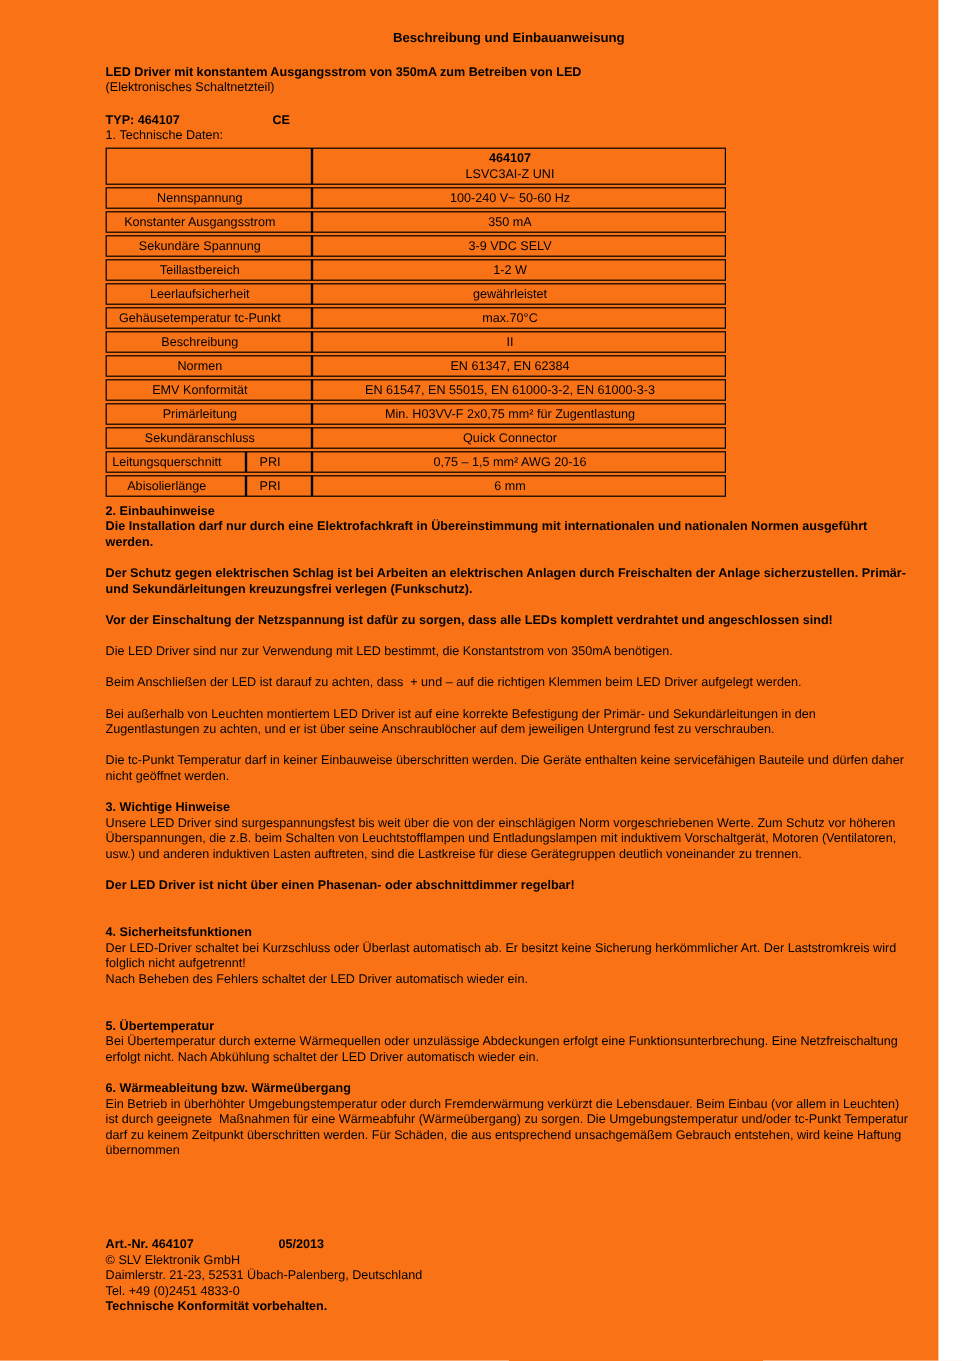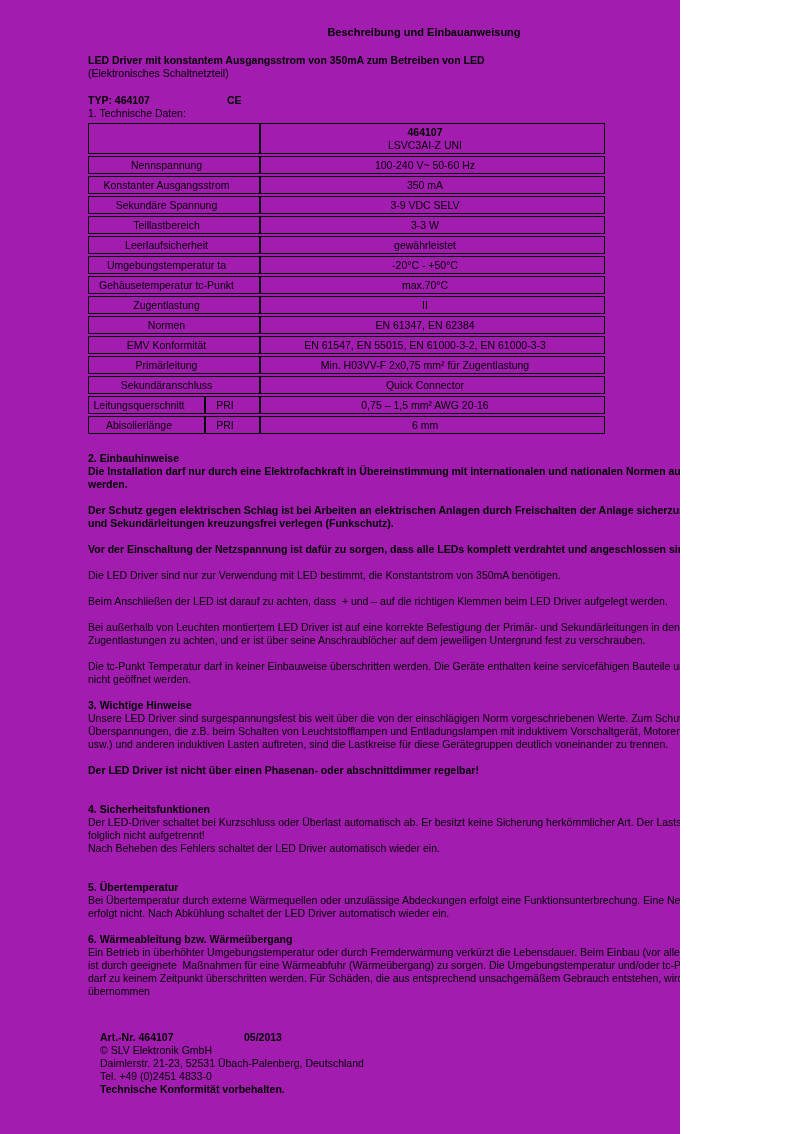--- a/index.html
+++ b/index.html
@@ -1,21 +1,21 @@
 <!DOCTYPE html>
 <html><head>
 <meta charset="utf-8">
 <style>
   * { box-sizing: border-box; }
   html, body { margin: 0; padding: 0; background: #ffffff; }
   .page {
     position: relative;
-    width: 680px;
+    width: 782px;
     height: 1134px;
-    background: #a21caf;
+    background: #f97316;
     color: #000000;
     font-family: "Liberation Sans", "DejaVu Sans", sans-serif;
     font-size: 10.5px;
     line-height: 13px;
     overflow: hidden;
   }
   .bold { font-weight: 700; }
   .content { position: absolute; left: 88px; top: 0; width: 672px; }
   .doc-header { margin-top: 26px; text-align: center; font-weight: 700; font-size: 11px; }
   .prod-title { margin-top: 15px; font-weight: 700; }
@@ -33,22 +33,22 @@
     border: 1px solid #000000;
     text-align: center;
     padding: 2px 18px 1px 3px;
     overflow: hidden;
     vertical-align: middle;
   }
   .hdr-line1 { font-weight: 700; }
   #sections { margin-top: 4px; }
   .para { margin-top: 13px; white-space: pre-wrap; }
   .para.gap-large { margin-top: 26px; }
-  .para:first-child { margin-top: 16px; }
-  .footer { position: absolute; left: 100px; top: 1031px; width: 672px; }
+  .para:first-child { margin-top: 4px; }
+  .footer { position: absolute; left: 88px; top: 1031px; width: 672px; }
   .f-line1 { font-weight: 700; }
   .f-art { display: inline-block; width: 144px; }
   .f-notice { font-weight: 700; }
 </style>
 </head>
 <body>
 
 <div class="page">
   <div class="content">
 
@@ -83,36 +83,32 @@
           <tr>
             <td colspan="2">Konstanter Ausgangsstrom</td>
             <td>350 mA</td>
           </tr>
           <tr>
             <td colspan="2">Sekundäre Spannung</td>
             <td>3-9 VDC SELV</td>
           </tr>
           <tr>
             <td colspan="2">Teillastbereich</td>
-            <td>3-3 W</td>
+            <td>1-2 W</td>
           </tr>
           <tr>
             <td colspan="2">Leerlaufsicherheit</td>
             <td>gewährleistet</td>
           </tr>
           <tr>
-            <td colspan="2">Umgebungstemperatur ta</td>
-            <td>-20°C - +50°C</td>
-          </tr>
-          <tr>
             <td colspan="2">Gehäusetemperatur tc-Punkt</td>
             <td>max.70°C</td>
           </tr>
           <tr>
-            <td colspan="2">Zugentlastung</td>
+            <td colspan="2">Beschreibung</td>
             <td>II</td>
           </tr>
           <tr>
             <td colspan="2">Normen</td>
             <td>EN 61347, EN 62384</td>
           </tr>
           <tr>
             <td colspan="2">EMV Konformität</td>
             <td>EN 61547, EN 55015, EN 61000-3-2, EN 61000-3-3</td>
           </tr>

